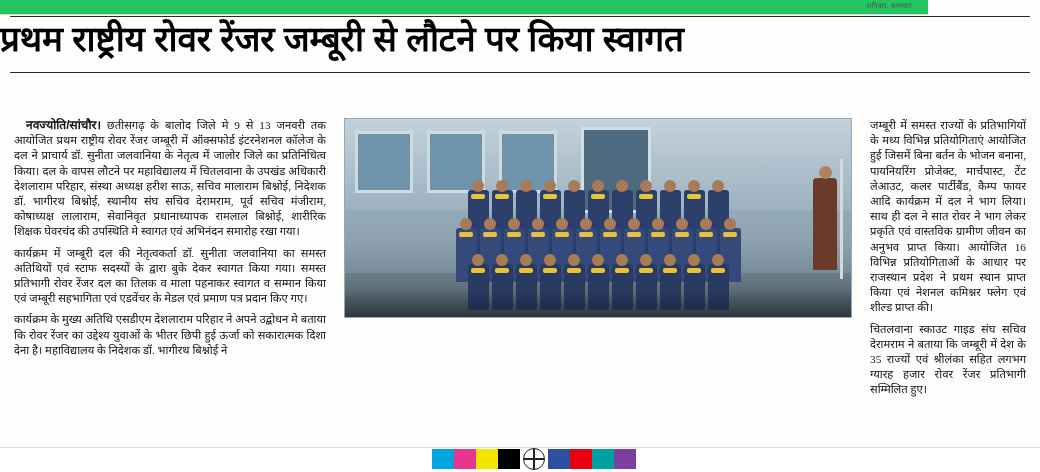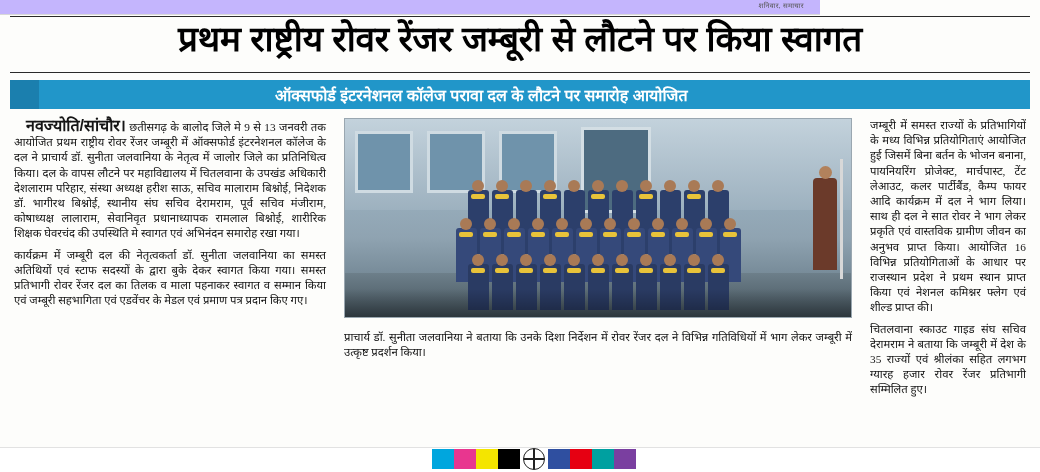--- a/index.html
+++ b/index.html
@@ -19,24 +19,24 @@
     position: relative;
     width: 1040px;
     height: 472px;
     background: #fdfdfb;
   }
 
   
   .top-strip {
     position: absolute;
     top: 0; left: 0;
-    width: 820px;
+    width: 928px;
     height: 14px;
     border-bottom: 1px solid #d8d8d8;
-    background: #c4b5fd;
+    background: #22c55e;
   }
   .top-strip .tiny-right {
     position: absolute;
     right: 16px;
     top: 1px;
     font-size: 7px;
     color: #555;
     letter-spacing: .3px;
   }
   .top-strip .tiny-left {
@@ -46,21 +46,21 @@
     font-size: 7px;
     color: #666;
   }
 
   
   .headline-wrap {
     position: absolute;
     top: 18px;
     left: 0;
     width: 1040px;
-    text-align: center;
+    text-align: left;
   }
   .headline {
     font-family: "Liberation Sans", sans-serif;
     font-weight: bold;
     font-size: 35px;
     line-height: 42px;
     letter-spacing: -0.2px;
     color: #000;
     white-space: nowrap;
   }
@@ -112,21 +112,21 @@
     position: absolute;
     font-size: 11.3px;
     line-height: 15.2px;
     text-align: justify;
     color: #151515;
   }
   .col p { margin: 0 0 6px 0; }
   .byline {
     font-family: "Liberation Sans", sans-serif;
     font-weight: bold;
-    font-size: 16px;
+    font-size: 12px;
     padding-left: 12px;
   }
 
   #col1 { left: 0;   top: 0;   width: 312px; }
   #col2 { left: 330px; top: 212px; width: 508px; }
   #col3 { left: 856px; top: 0;  width: 156px; }
 
   
   .photo {
     position: absolute;
@@ -270,30 +270,27 @@
   </div>
 
   <div class="rule top"></div>
 
   <div class="headline-wrap">
     <div class="headline">प्रथम राष्ट्रीय रोवर रेंजर जम्बूरी से लौटने पर किया स्वागत</div>
   </div>
 
   <div class="rule below-head"></div>
 
-  <div class="subhead-band">
-    <span class="sq"></span>
-    <span class="subhead-text">ऑक्सफोर्ड इंटरनेशनल कॉलेज परावा दल के लौटने पर समारोह आयोजित</span>
-  </div>
 
   <div class="body-area">
 
     <div class="col" id="col1">
       <p><span class="byline">नवज्योति/सांचौर।</span> <span>छतीसगढ़ के बालोद जिले मे 9 से 13 जनवरी तक आयोजित प्रथम राष्ट्रीय रोवर रेंजर जम्बूरी में ऑक्सफोर्ड इंटरनेशनल कॉलेज के दल ने प्राचार्य डॉ. सुनीता जलवानिया के नेतृत्व में जालोर जिले का प्रतिनिधित्व किया। दल के वापस लौटने पर महाविद्यालय में चितलवाना के उपखंड अधिकारी देशलाराम परिहार, संस्था अध्यक्ष हरीश साऊ, सचिव मालाराम बिश्नोई, निदेशक डॉ. भागीरथ बिश्नोई, स्थानीय संघ सचिव देरामराम, पूर्व सचिव मंजीराम, कोषाध्यक्ष लालाराम, सेवानिवृत प्रधानाध्यापक रामलाल बिश्नोई, शारीरिक शिक्षक घेवरचंद की उपस्थिति मे स्वागत एवं अभिनंदन समारोह रखा गया।</span></p>
       <p><span>कार्यक्रम में जम्बूरी दल की नेतृत्वकर्ता डॉ. सुनीता जलवानिया का समस्त अतिथियों एवं स्टाफ सदस्यों के द्वारा बुके देकर स्वागत किया गया। समस्त प्रतिभागी रोवर रेंजर दल का तिलक व माला पहनाकर स्वागत व सम्मान किया एवं जम्बूरी सहभागिता एवं एडवेंचर के मेडल एवं प्रमाण पत्र प्रदान किए गए।</span></p>
+      <p><span>कार्यक्रम के मुख्य अतिथि एसडीएम देशलाराम परिहार ने अपने उद्बोधन मे बताया कि रोवर रेंजर का उद्देश्य युवाओं के भीतर छिपी हुई ऊर्जा को सकारात्मक दिशा देना है। महाविद्यालय के निदेशक डॉ. भागीरथ बिश्नोई ने</span></p>
     </div>
 
     <div class="photo">
       <div class="wall"></div>
       <div class="window w1"></div>
       <div class="window w2"></div>
       <div class="window w3"></div>
       <div class="door"></div>
       <div class="ground"></div>
       <div class="flagpole"></div>
@@ -335,21 +332,20 @@
         <div class="person scarf"></div>
         <div class="person scarf"></div>
         <div class="person scarf"></div>
         <div class="person scarf"></div>
         <div class="person scarf"></div>
       </div>
       <div class="caption-shadow"></div>
     </div>
 
     <div class="col" id="col2">
-      <p><span>प्राचार्य डॉ. सुनीता जलवानिया ने बताया कि उनके दिशा निर्देशन में रोवर रेंजर दल ने विभिन्न गतिविधियों में भाग लेकर जम्बूरी में उत्कृष्ट प्रदर्शन किया।</span></p>
     </div>
 
     <div class="col" id="col3">
       <p><span>जम्बूरी में समस्त राज्यों के प्रतिभागियों के मध्य विभिन्न प्रतियोगिताएं आयोजित हुई जिसमें बिना बर्तन के भोजन बनाना, पायनियरिंग प्रोजेक्ट, मार्चपास्ट, टेंट लेआउट, कलर पार्टीबैंड, कैम्प फायर आदि कार्यक्रम में दल ने भाग लिया। साथ ही दल ने सात रोवर ने भाग लेकर प्रकृति एवं वास्तविक ग्रामीण जीवन का अनुभव प्राप्त किया। आयोजित 16 विभिन्न प्रतियोगिताओं के आधार पर राजस्थान प्रदेश ने प्रथम स्थान प्राप्त किया एवं नेशनल कमिश्नर फ्लेग एवं शील्ड प्राप्त की।</span></p>
       <p><span>चितलवाना स्काउट गाइड संघ सचिव देरामराम ने बताया कि जम्बूरी में देश के 35 राज्यों एवं श्रीलंका सहित लगभग ग्यारह हजार रोवर रेंजर प्रतिभागी सम्मिलित हुए।</span></p>
     </div>
 
   </div>
 
   <div class="colorbar">

